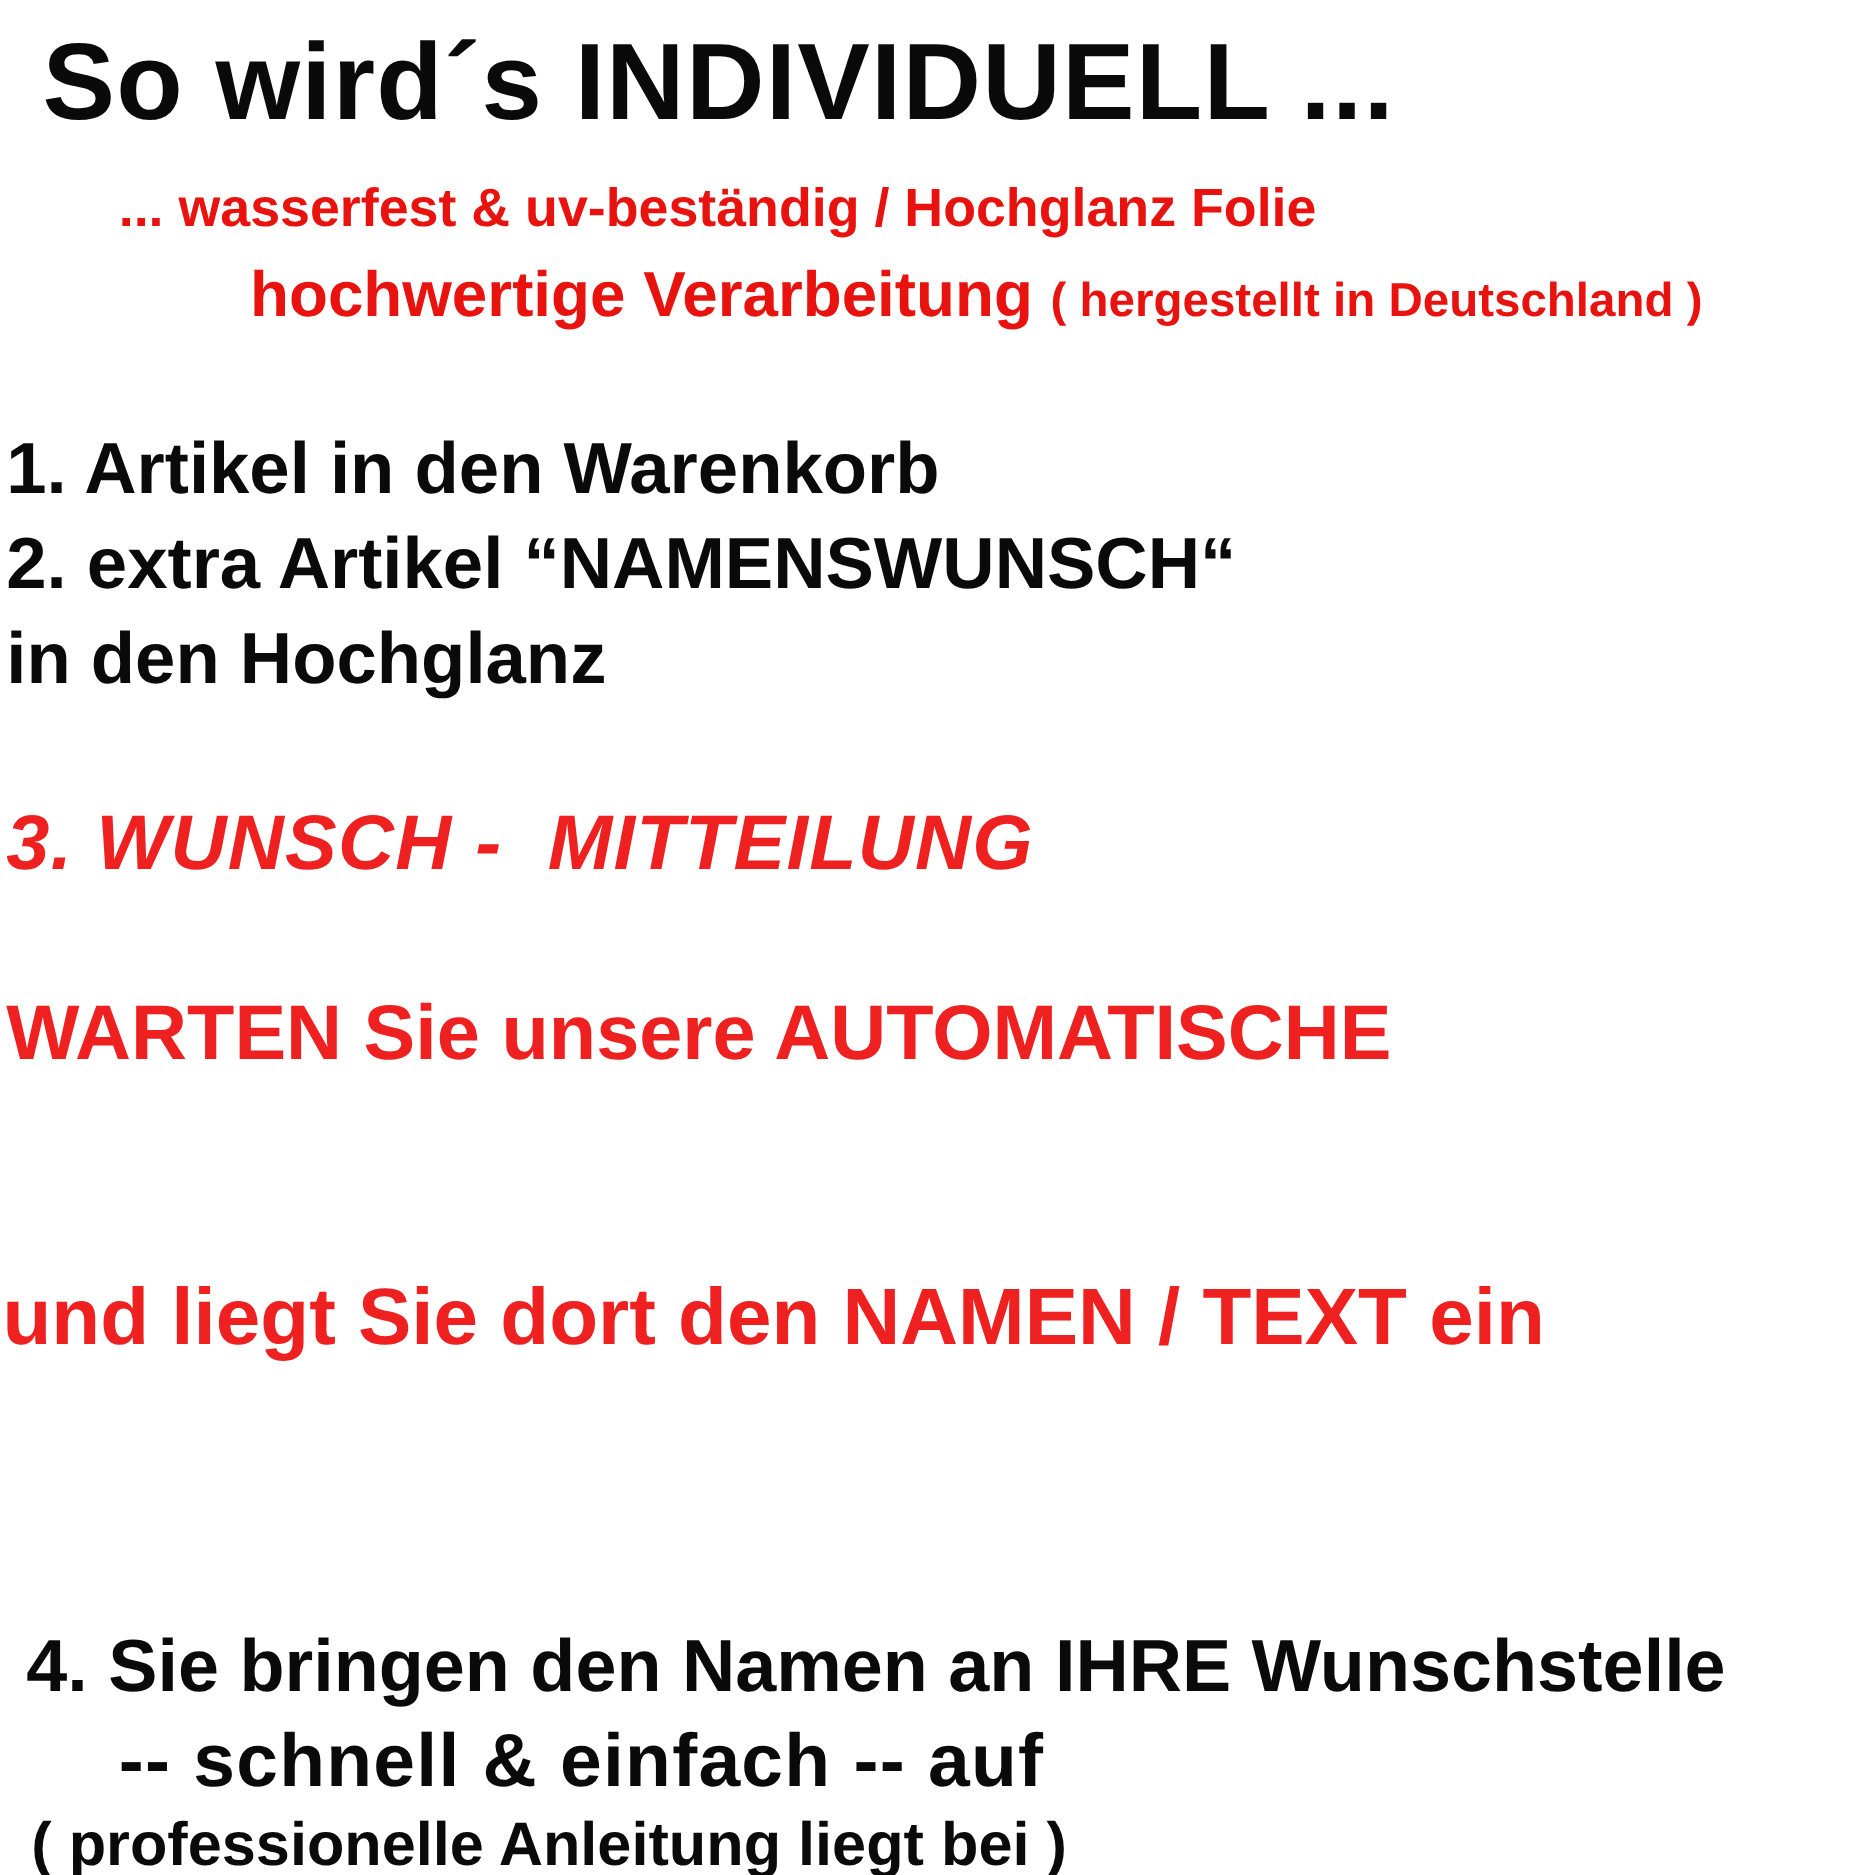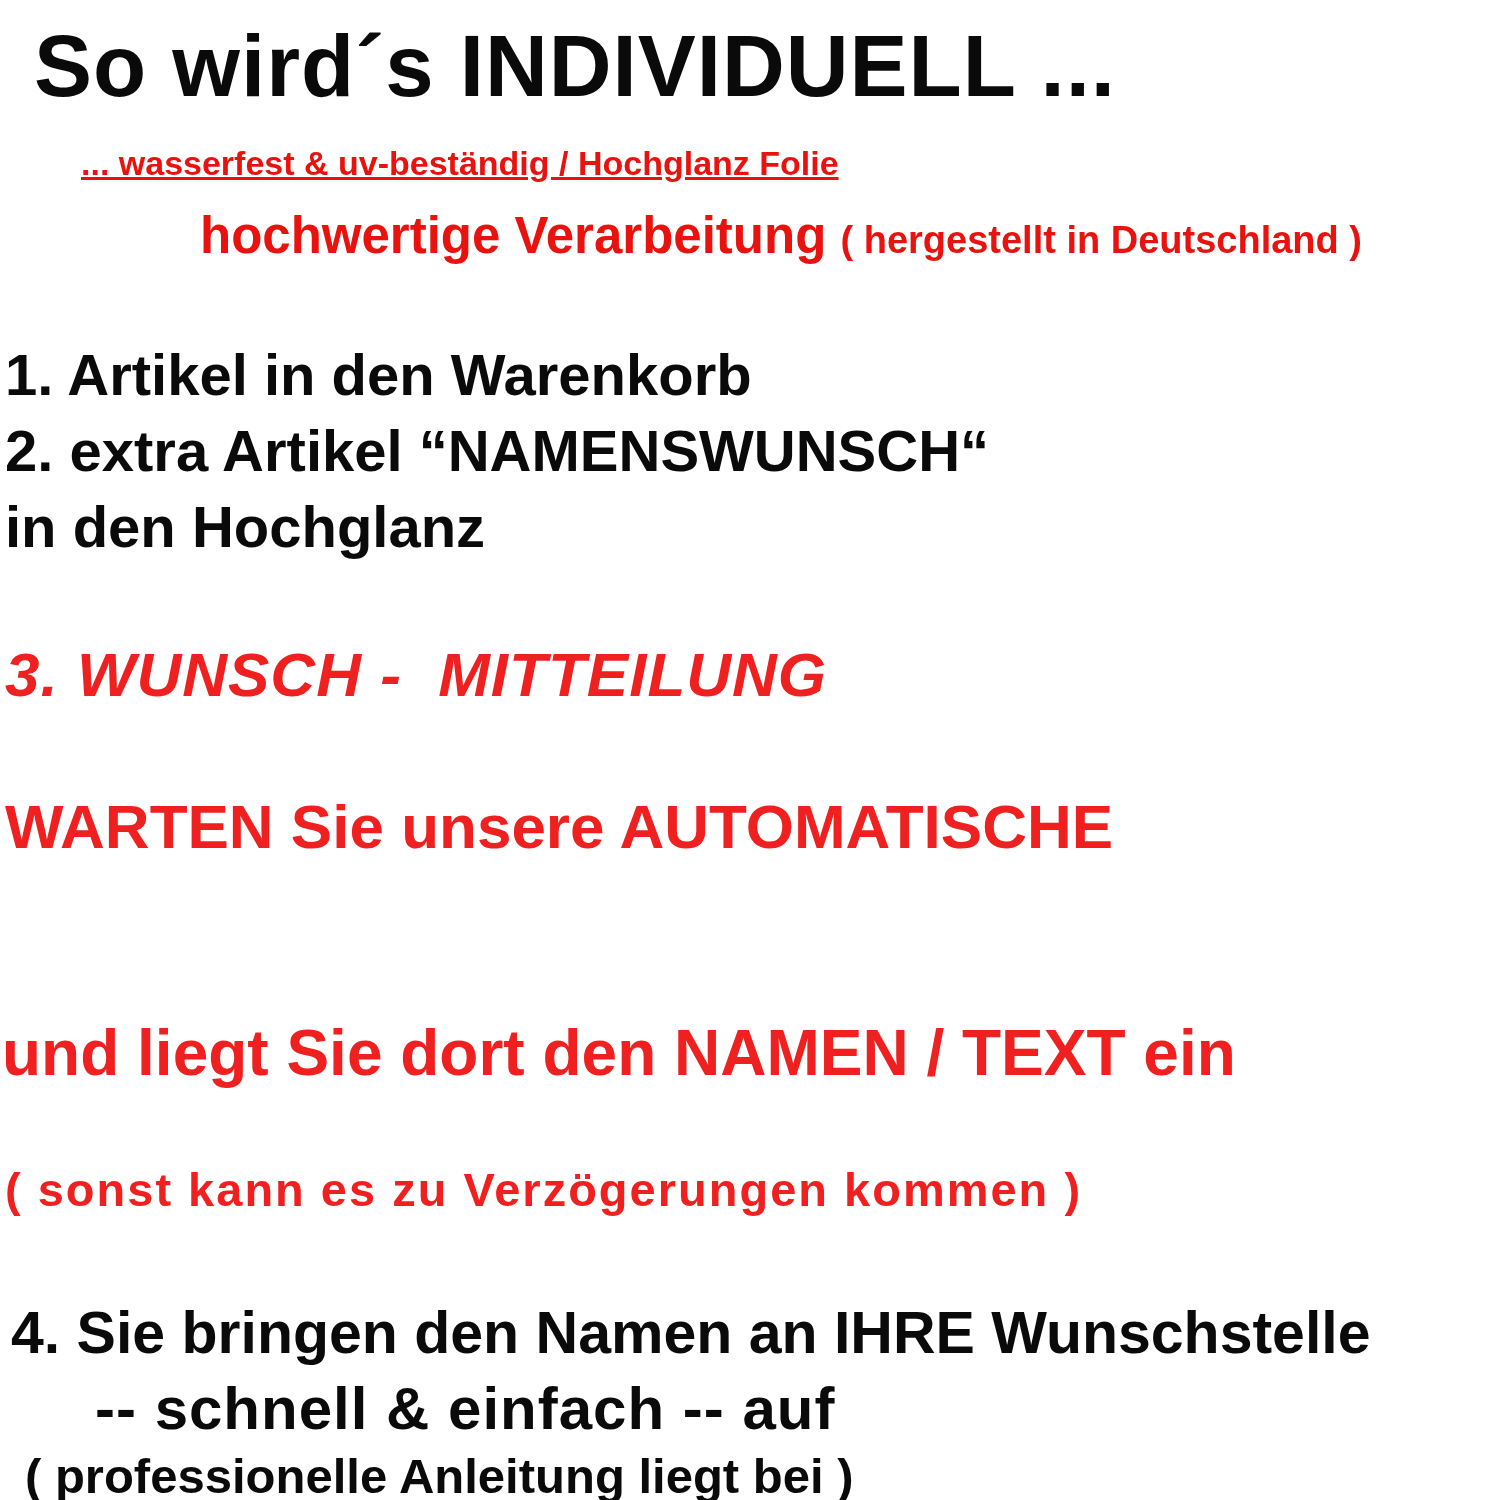--- a/index.html
+++ b/index.html
@@ -20,32 +20,32 @@
   .line {
     position: absolute;
     white-space: pre;
     line-height: 1;
   }
   .black { color: #0a0a0a; }
   .red   { color: #e8120f; }
   .red-light { color: #ee2020; }
 
   .title        { left: 34px;  top: 6px;    font-size: 87px; letter-spacing: 1px; }
-  .sub1         { left: 81px;  top: 130px;  font-size: 34px; text-decoration: underline; }
+  .sub1         { left: 95px;  top: 130px;  font-size: 43px; }
   .sub2         { left: 200px; top: 194px;  font-size: 51px; }
   .sub2-note    { font-size: 38px; }
   .step1        { left: 5px;   top: 330px;  font-size: 58px; }
   .step2a       { left: 5px;   top: 406px;  font-size: 58px; }
   .step2b       { left: 5px;   top: 482px;  font-size: 58px; }
   .step3        { left: 5px;   top: 628px;  font-size: 62px; letter-spacing: 1px; font-style: italic; }
   .warten1      { left: 5px;   top: 780px;  font-size: 62px; }
   .warten2      { left: 12px;  top: 852px;  font-size: 62px; }
   .undgeben     { left: 2px;   top: 1005px; font-size: 64px; }
   .sonst        { left: 5px;   top: 1150px; font-size: 47px; letter-spacing: 2px; }
-  .step4        { left: 11px;   top: 1288px; font-size: 59px; }
+  .step4        { left: 21px;   top: 1288px; font-size: 59px; }
   .schnell      { left: 95px;  top: 1363px; font-size: 60px; letter-spacing: 1px; }
   .anleitung    { left: 25px;  top: 1436px; font-size: 49px; }
 </style>
 </head>
 <body>
 
 <div class="page">
 
   <div class="line title black">So wird´s INDIVIDUELL ...</div>
 
@@ -59,21 +59,20 @@
 
   <div class="line step2b black">in den Hochglanz</div>
 
   <div class="line step3 red-light">3. WUNSCH -  MITTEILUNG</div>
 
   <div class="line warten1 red-light">WARTEN Sie unsere AUTOMATISCHE</div>
 
 
   <div class="line undgeben red-light">und liegt Sie dort den NAMEN / TEXT ein</div>
 
-  <div class="line sonst red-light">( sonst kann es zu Verzögerungen kommen )</div>
 
   <div class="line step4 black">4. Sie bringen den Namen an IHRE Wunschstelle</div>
 
   <div class="line schnell black">-- schnell &amp; einfach -- auf</div>
 
   <div class="line anleitung black">( professionelle Anleitung liegt bei )</div>
 
 </div>
 
 </body></html>

